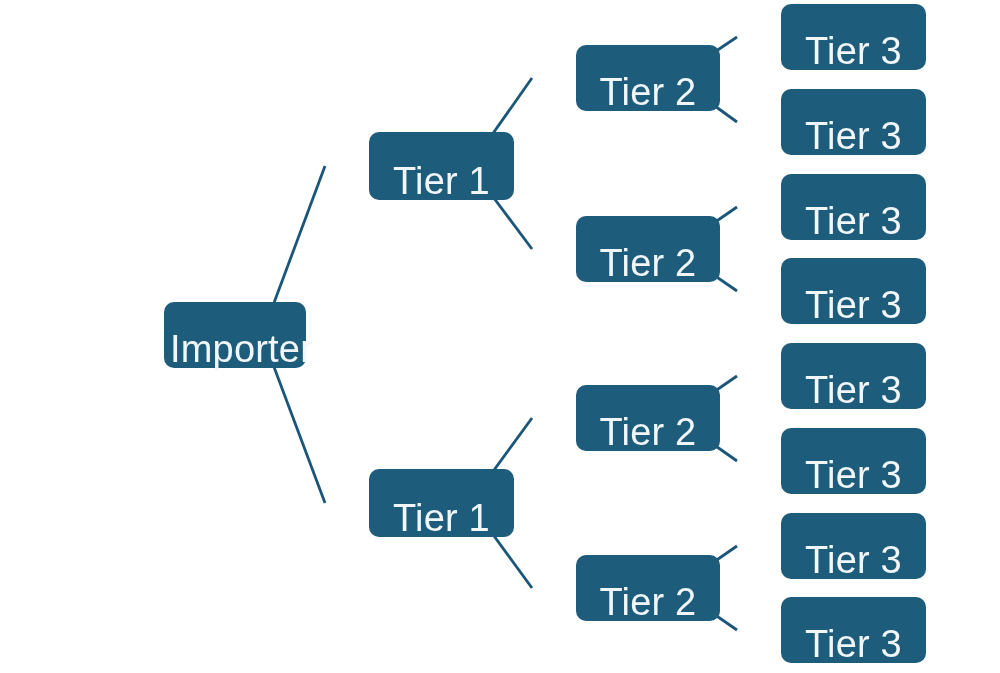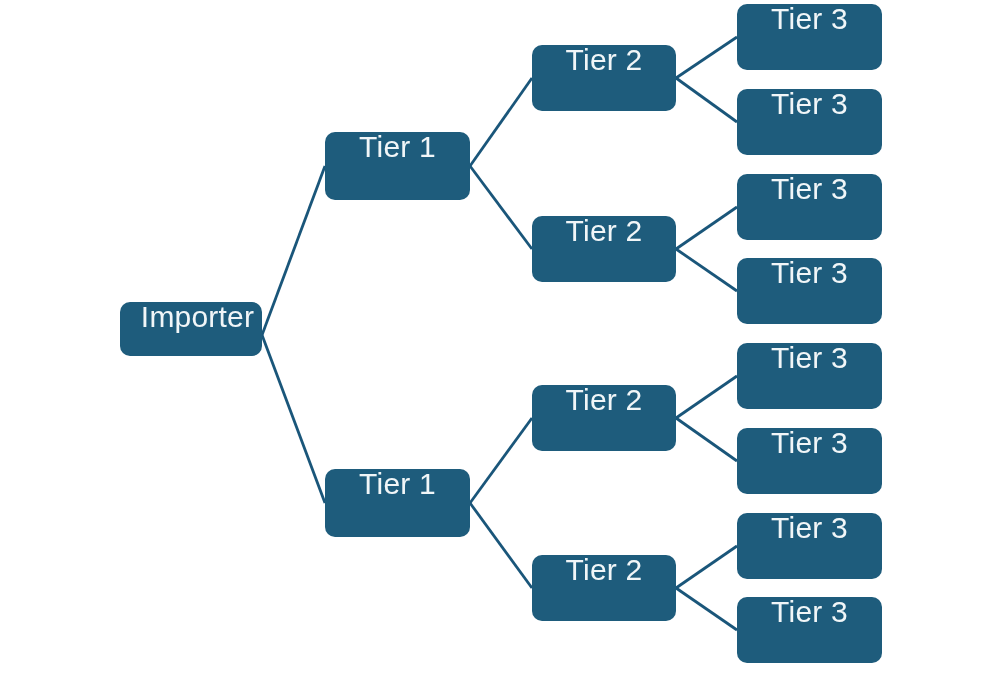--- a/index.html
+++ b/index.html
@@ -22,26 +22,27 @@
     width: 1000px;
     height: 673px;
     pointer-events: none;
   }
   .node {
     position: absolute;
     background: var(--node-fill, #1E5C7C);
     color: var(--node-text, #F1F6F8);
     border-radius: 10px;
     display: flex;
-    align-items: flex-start;
+    align-items: flex-end;
     justify-content: center;
-    font-size: 30px;
+    font-size: 38px;
     line-height: 1;
     letter-spacing: 0.2px;
     box-sizing: border-box;
+    margin-left: 44px;
   }
   .node span { white-space: nowrap; }
 </style>
 </head>
 <body>
 
 <div class="canvas">
 
   <svg class="edges">
       <line x1="262" y1="335" x2="325" y2="166" stroke="#1A567A" stroke-width="2.8"></line>
@@ -53,21 +54,21 @@
       <line x1="676" y1="78" x2="737" y2="37" stroke="#1A567A" stroke-width="2.8"></line>
       <line x1="676" y1="78" x2="737" y2="122" stroke="#1A567A" stroke-width="2.8"></line>
       <line x1="676" y1="249" x2="737" y2="207" stroke="#1A567A" stroke-width="2.8"></line>
       <line x1="676" y1="249" x2="737" y2="291" stroke="#1A567A" stroke-width="2.8"></line>
       <line x1="676" y1="418" x2="737" y2="376" stroke="#1A567A" stroke-width="2.8"></line>
       <line x1="676" y1="418" x2="737" y2="461" stroke="#1A567A" stroke-width="2.8"></line>
       <line x1="676" y1="588" x2="737" y2="546" stroke="#1A567A" stroke-width="2.8"></line>
       <line x1="676" y1="588" x2="737" y2="630" stroke="#1A567A" stroke-width="2.8"></line>
     </svg>
 
-  <div class="node" style="left:120px; top:302px; width:142px; height:54px;padding-left:13px;">
+  <div class="node" style="left:120px; top:302px; width:142px; height:66px;padding-left:13px;">
     <span>Importer</span>
   </div>
 
   <div class="node" style="left:325px; top:132px; width:145px; height:68px;">
     <span>Tier 1</span>
   </div>
 
   <div class="node" style="left:325px; top:469px; width:145px; height:68px;">
     <span>Tier 1</span>
   </div>

